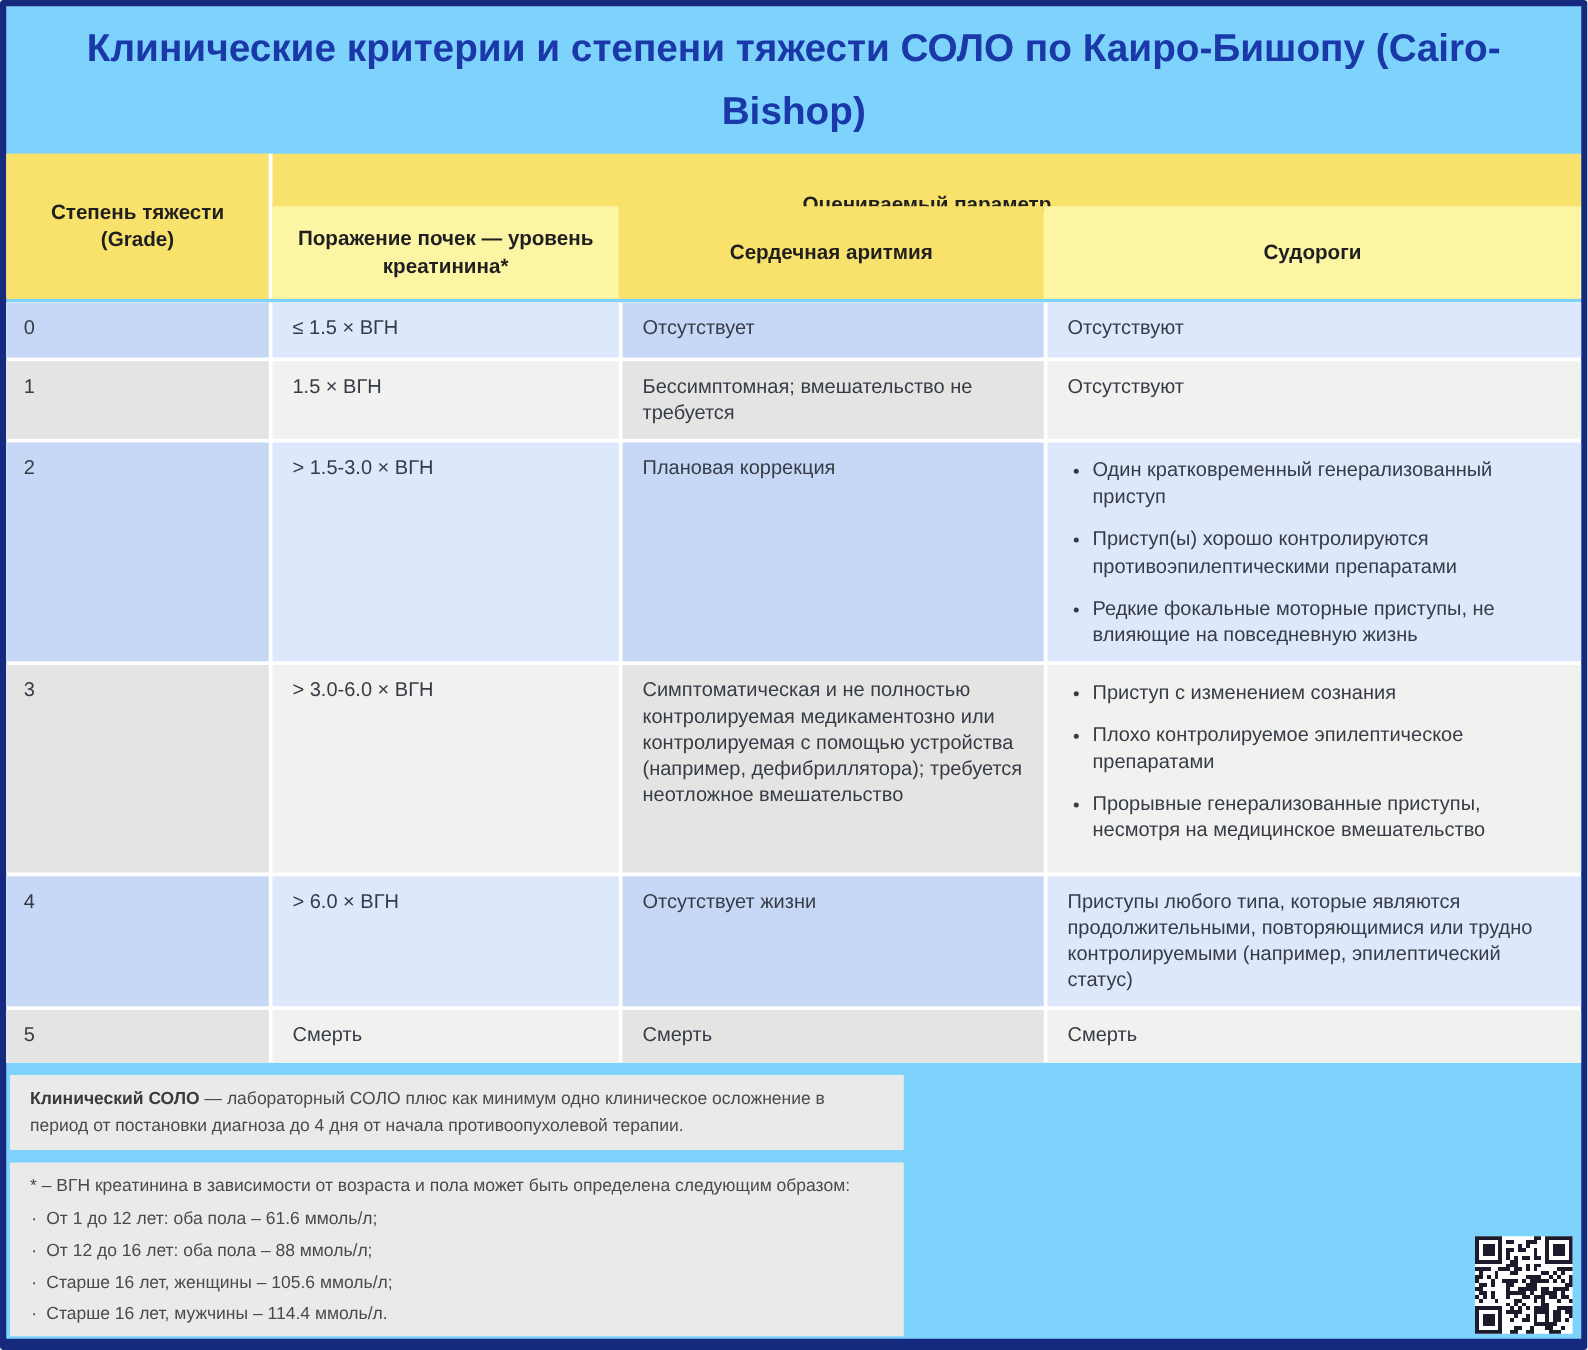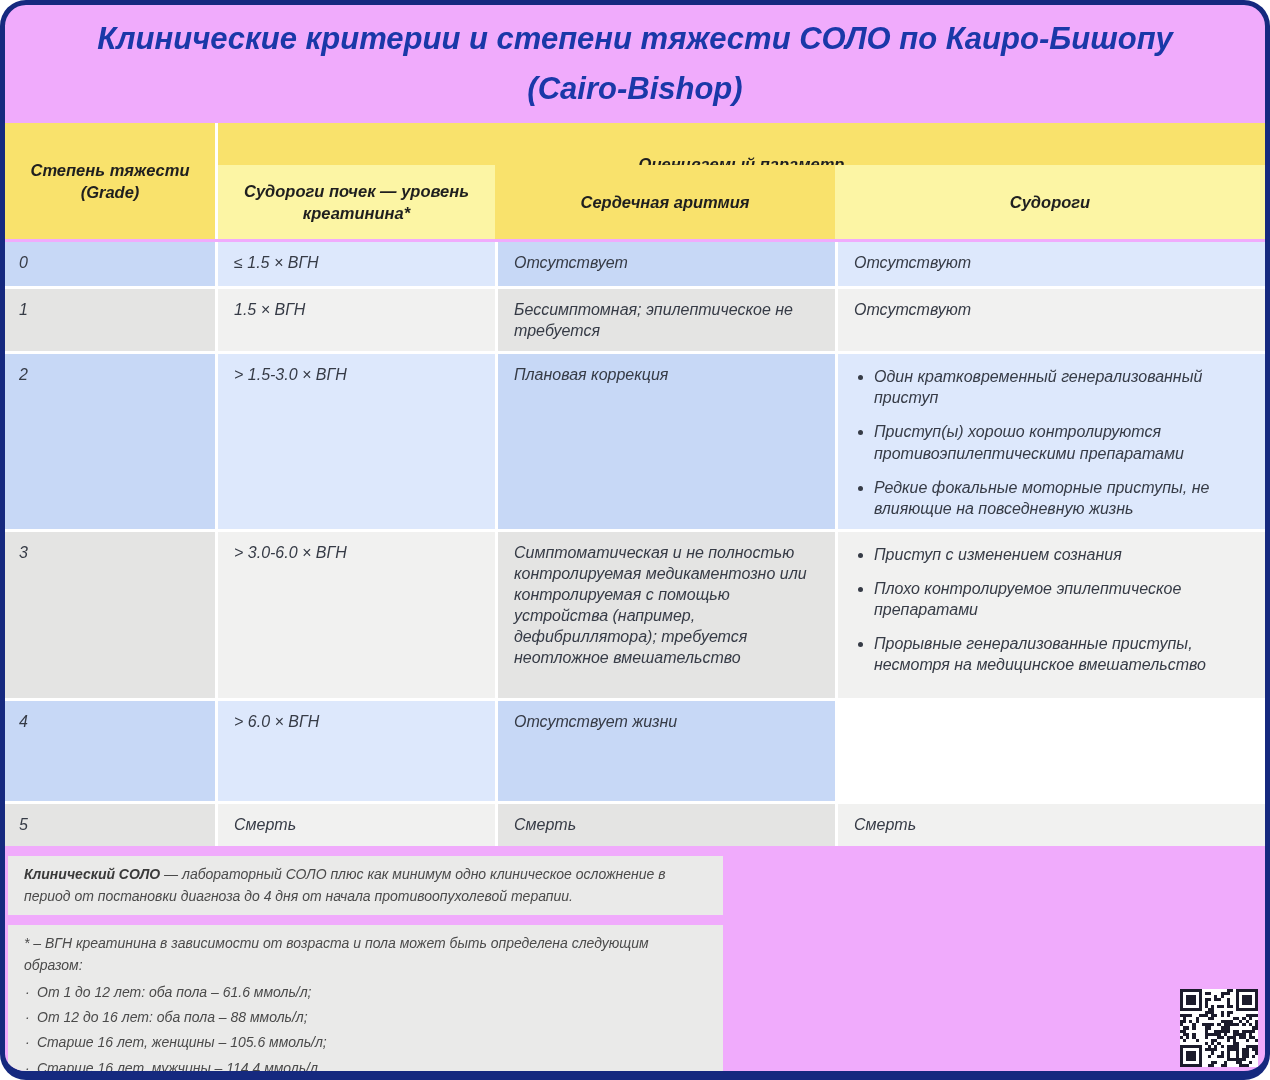--- a/index.html
+++ b/index.html
@@ -16,26 +16,25 @@
     --table-text:#363b46;
     --note-text:#4a4a4a;
     --header-text:#1f1f1f;
   }
   html,body{margin:0;padding:0;background:#fff;}
   body{font-family:"Liberation Sans", sans-serif;}
   .page{
     position:relative;
     width:1270px;height:1080px;
     box-sizing:border-box;
-    background:#f0abfc;
+    background:#7dd3fc;
     border:5px solid var(--navy);
     border-bottom-width:9px;
-    border-radius:26px;
+    border-radius:3px;
     overflow:hidden;
-    font-style:italic;
   }
   
   .title-wrap{
     height:118px;
     display:flex;align-items:center;justify-content:center;
   }
   .title{
     max-width:1160px;
     text-align:center;
     color:var(--title-blue);
@@ -119,36 +118,36 @@
 
   <div class="title-wrap">
     <div class="title">Клинические критерии и степени тяжести СОЛО по Каиро-Бишопу (Cairo-Bishop)</div>
   </div>
 
   <div>
     <div class="thead">
       <div class="th th-corner">Степень тяжести (Grade)</div>
       <div class="th-divider"></div>
       <div class="th th-band">Оцениваемый параметр</div>
-      <div class="th th-sub1">Судороги почек — уровень креатинина*</div>
+      <div class="th th-sub1">Поражение почек — уровень креатинина*</div>
       <div class="th th-sub2">Сердечная аритмия</div>
       <div class="th th-sub3">Судороги</div>
     </div>
     <div class="tbody">
     <div class="trow blue">
       <div class="cell grade cA">0</div>
       <div class="cell cB">≤ 1.5 × ВГН</div>
       <div class="cell cA">Отсутствует</div>
       <div class="cell cB">Отсутствуют</div>
     </div>
 
     <div class="trow gray">
       <div class="cell grade cA">1</div>
       <div class="cell cB">1.5 × ВГН</div>
-      <div class="cell cA">Бессимптомная; эпилептическое не требуется</div>
+      <div class="cell cA">Бессимптомная; вмешательство не требуется</div>
       <div class="cell cB">Отсутствуют</div>
     </div>
 
     <div class="trow blue">
       <div class="cell grade cA">2</div>
       <div class="cell cB">&gt; 1.5-3.0 × ВГН</div>
       <div class="cell cA">Плановая коррекция</div>
       <div class="cell cB">
             <ul>
               <li>Один кратковременный генерализованный приступ</li>
@@ -168,20 +167,21 @@
               <li>Плохо контролируемое эпилептическое препаратами</li>
               <li>Прорывные генерализованные приступы, несмотря на медицинское вмешательство</li>
             </ul>
           </div>
     </div>
 
     <div class="trow blue">
       <div class="cell grade cA">4</div>
       <div class="cell cB">&gt; 6.0 × ВГН</div>
       <div class="cell cA">Отсутствует жизни</div>
+      <div class="cell cB">Приступы любого типа, которые являются продолжительными, повторяющимися или трудно контролируемыми (например, эпилептический статус)</div>
     </div>
 
     <div class="trow gray">
       <div class="cell grade cA">5</div>
       <div class="cell cB">Смерть</div>
       <div class="cell cA">Смерть</div>
       <div class="cell cB">Смерть</div>
     </div>
   </div>
   </div>

